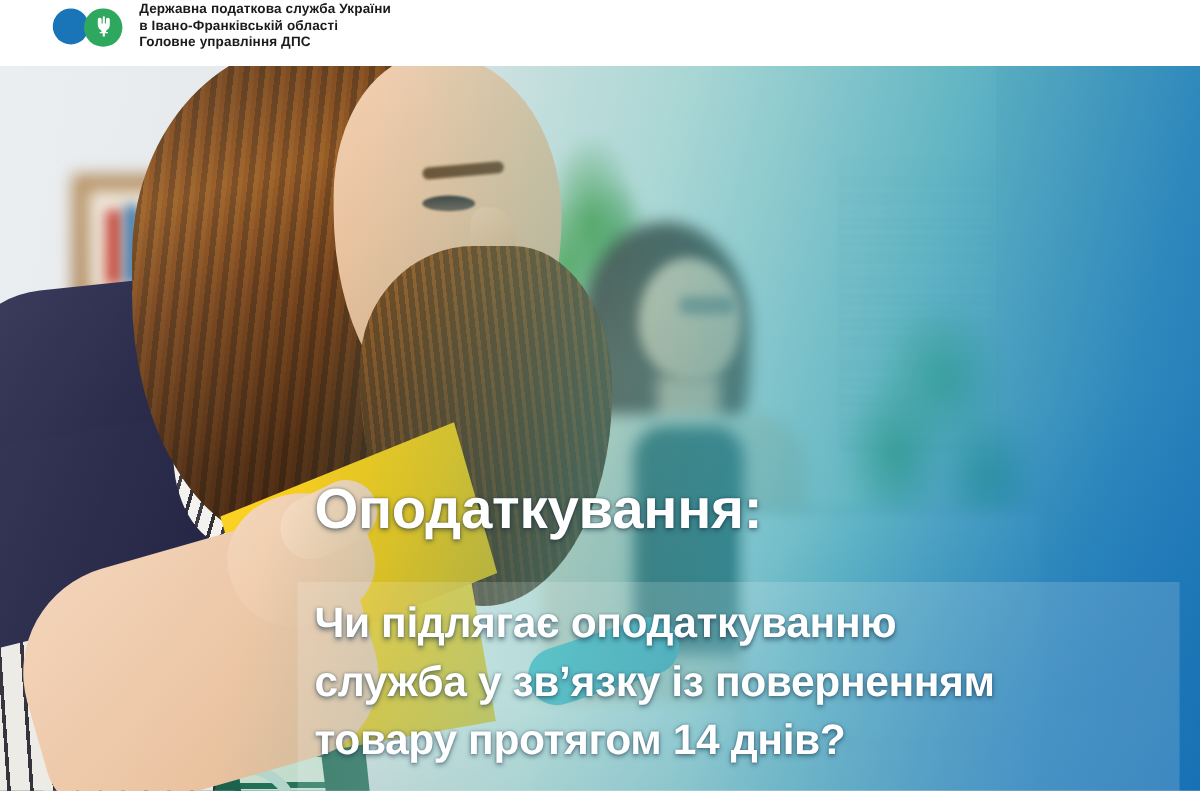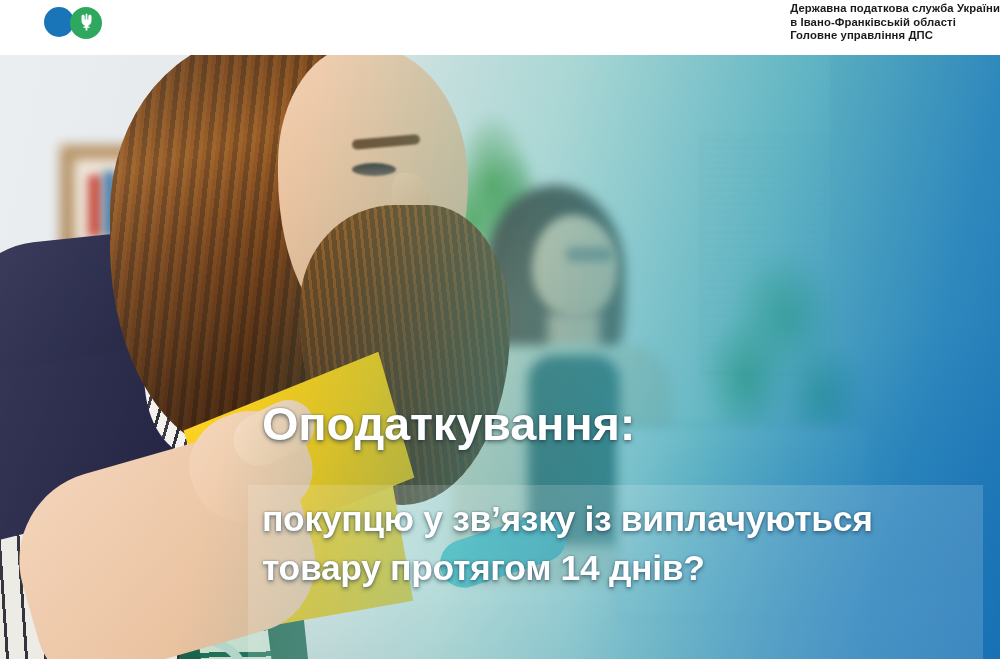--- a/index.html
+++ b/index.html
@@ -5,21 +5,21 @@
   * { margin:0; padding:0; box-sizing:border-box; }
   html,body { width:1000px; height:667px; overflow:hidden; background:#fff; }
   body { font-family:"Liberation Sans","DejaVu Sans",sans-serif; }
 
   .page { position:relative; width:1000px; height:667px; overflow:hidden; background:#fff; }
 
   
   .header {
     position:absolute; left:0; top:0; width:1000px; height:45px;
     background:#ffffff; z-index:40;
-    display:flex; align-items:center;justify-content:space-between;
+    display:flex; align-items:center;
   }
   .logo-mark { position:relative; width:62px; height:32px; margin-left:44px; flex:0 0 auto; }
   .logo-circle-blue {
     position:absolute; left:0; top:0; width:30px; height:30px;
     border-radius:50%; background:#1a74b8;
   }
   .logo-circle-green {
     position:absolute; left:26px; top:0; width:32px; height:32px;
     border-radius:50%; background:#2da85e;
     display:flex; align-items:center; justify-content:center;
@@ -478,18 +478,19 @@
       <div class="grade-teal"></div>
       <div class="grade-corner"></div>
       <div class="grade-soft-left"></div>
     </div>
 
     <div class="headline">Оподаткування:</div>
 
     <div class="qpanel"></div>
 
     <div class="qtext">
-      <span>покупцю у зв’язку із виплачуються</span>
+      <span>Чи підлягає оподаткуванню</span>
+      <span>служба у зв’язку із поверненням</span>
       <span>товару протягом 14 днів?</span>
     </div>
 
   </div>
 </div>
 
 </body></html>

